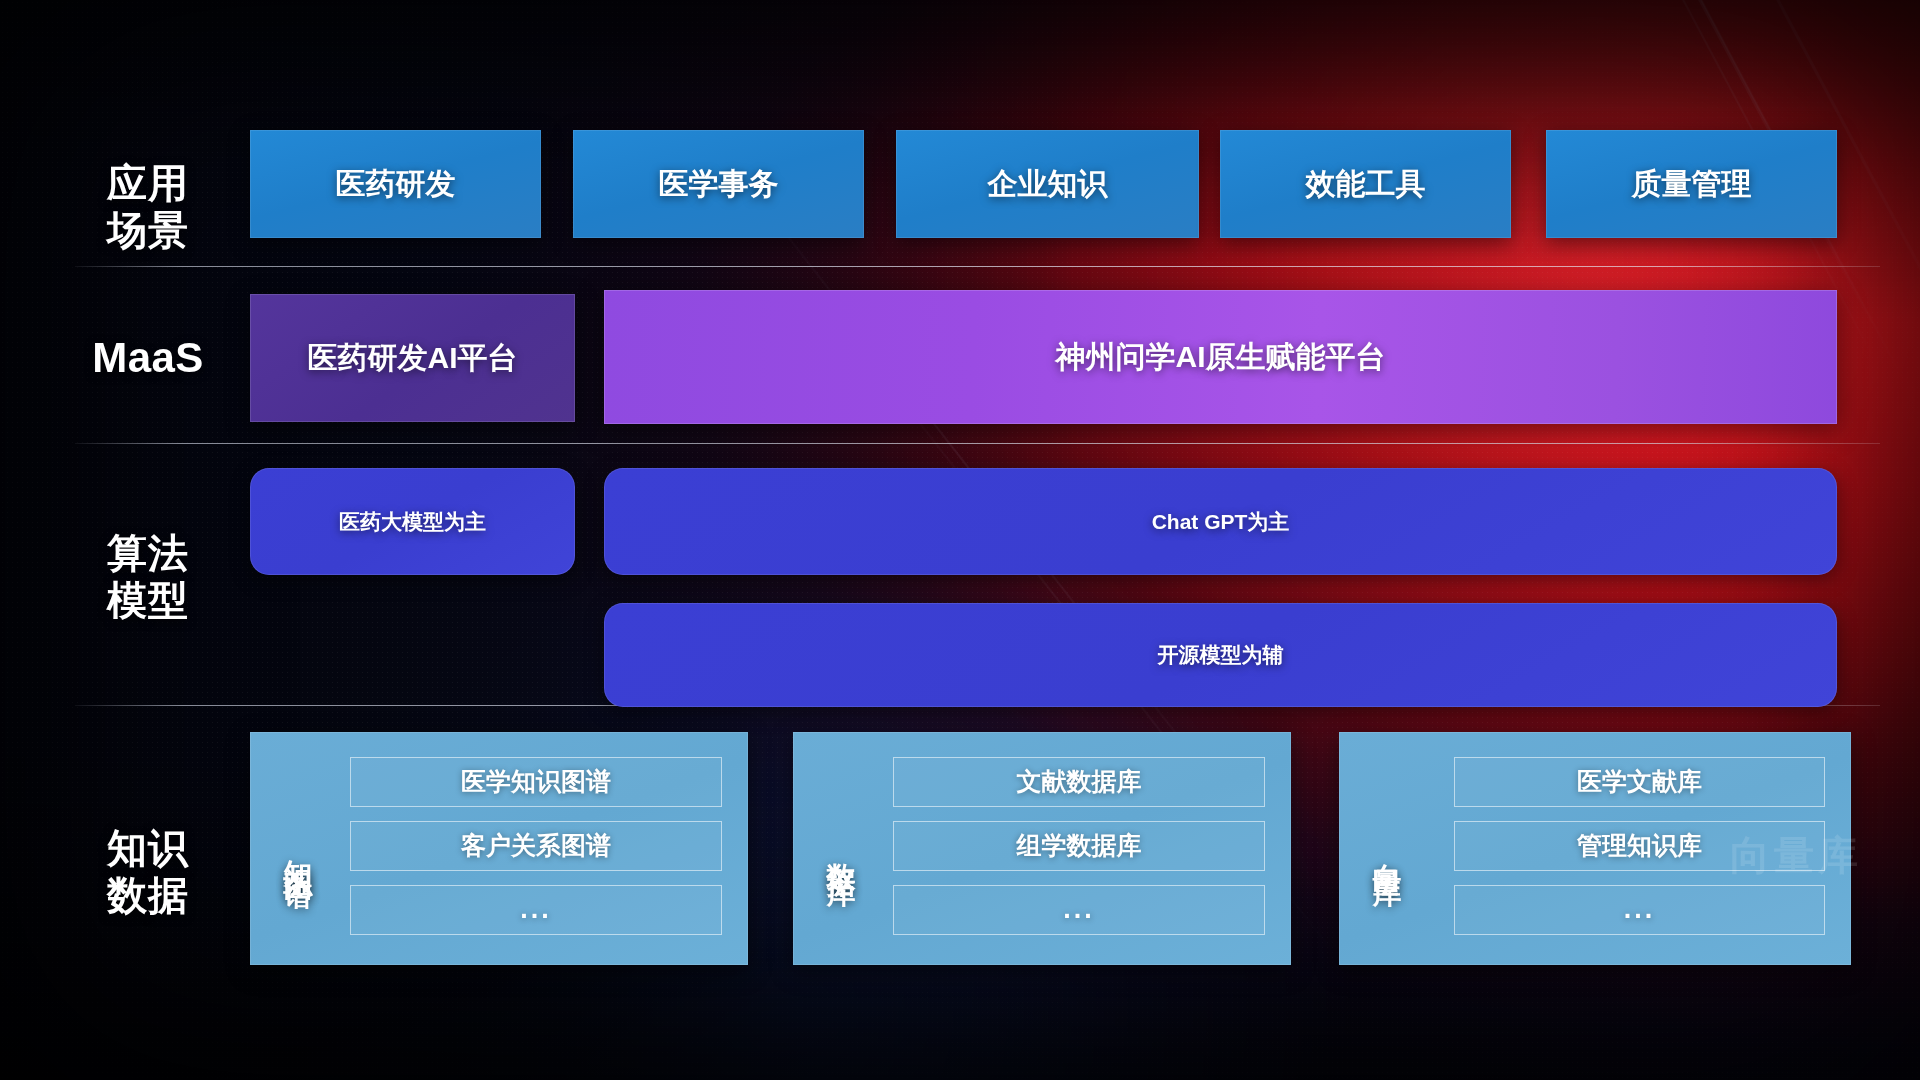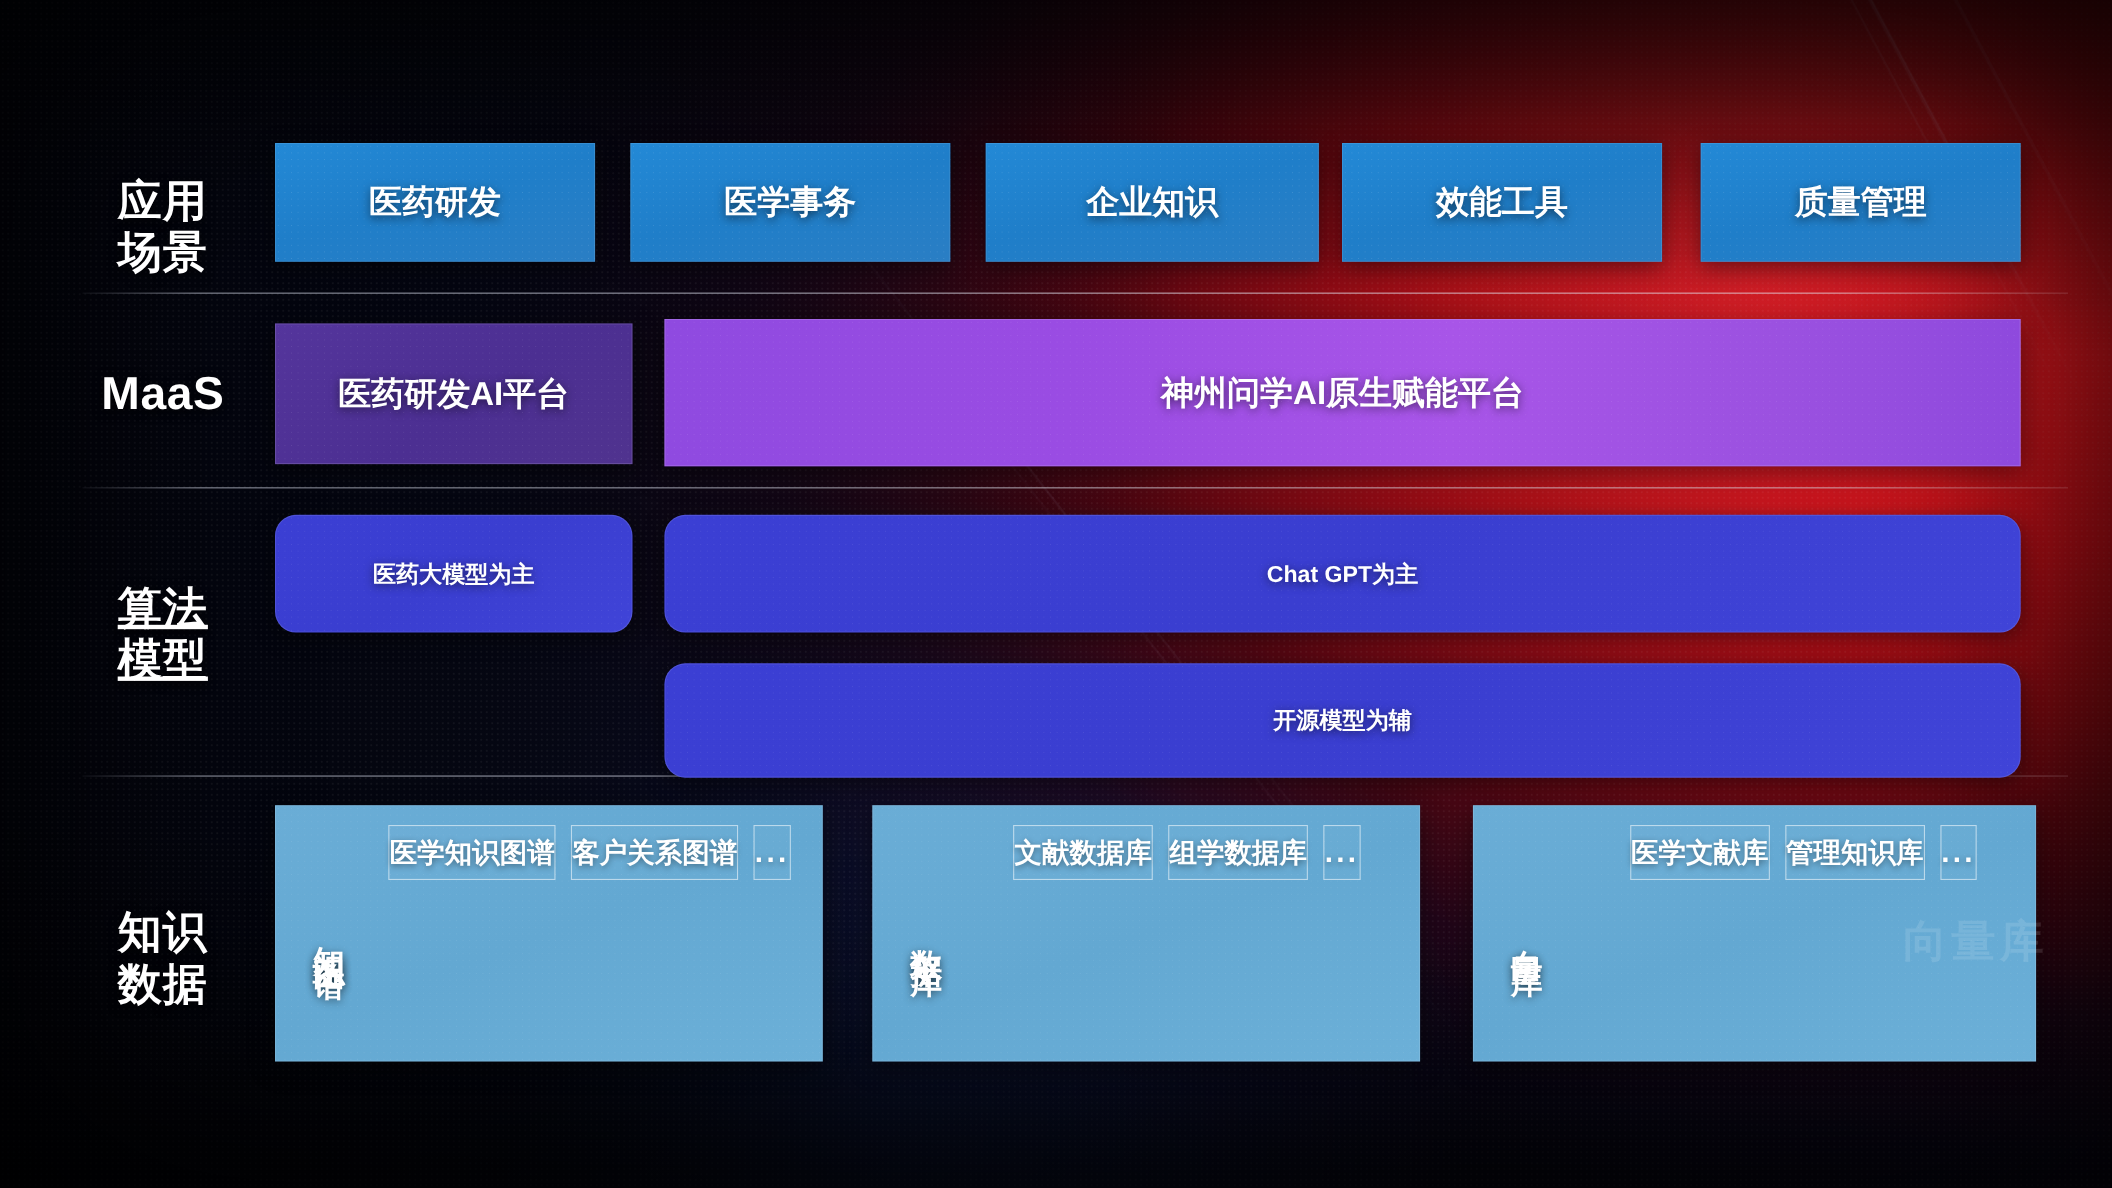--- a/index.html
+++ b/index.html
@@ -140,21 +140,21 @@
   .kp-label{
     width:96px; flex:0 0 96px;
     display:flex; align-items:center; justify-content:center;
     color:#fff; font-weight:bold; font-size:29px;
     writing-mode:vertical-rl; text-orientation:upright;
     letter-spacing:6px; line-height:1;
     text-shadow:0 2px 8px rgba(0,0,0,.45);
     position:relative; z-index:1;
   }
   .kp-items{
-    flex:1; display:flex; flex-direction:row; justify-content:center;
+    flex:1; display:flex; flex-direction:column; justify-content:center;
     gap:14px; padding:18px 26px 24px 4px; position:relative; z-index:1;
   }
   .kp-item{
     height:50px; display:flex; align-items:center; justify-content:center;
     border:1px solid rgba(255,255,255,.55);
     color:#fff; font-weight:bold; font-size:25px;
     text-shadow:0 1px 6px rgba(0,0,0,.40);
     background:rgba(255,255,255,.035);
   }
   .kp-item.dots{ font-size:27px; letter-spacing:3px; }
@@ -215,21 +215,21 @@
     <div>MaaS</div>
   </div>
 
   <div class="box maas-left">
     <span>医药研发AI平台</span>
   </div>
   <div class="box maas-right">
     <span>神州问学AI原生赋能平台</span>
   </div>
 
-  <div class="rowlabel cn" style="top:502px;text-decoration:underline;">
+  <div class="rowlabel cn" style="top:502px;">
     <div>算法</div>
     <div>模型</div>
   </div>
 
   <div class="box alg alg-l1">
     <span>医药大模型为主</span>
   </div>
   <div class="box alg alg-r1">
     <span>Chat GPT为主</span>
   </div>

